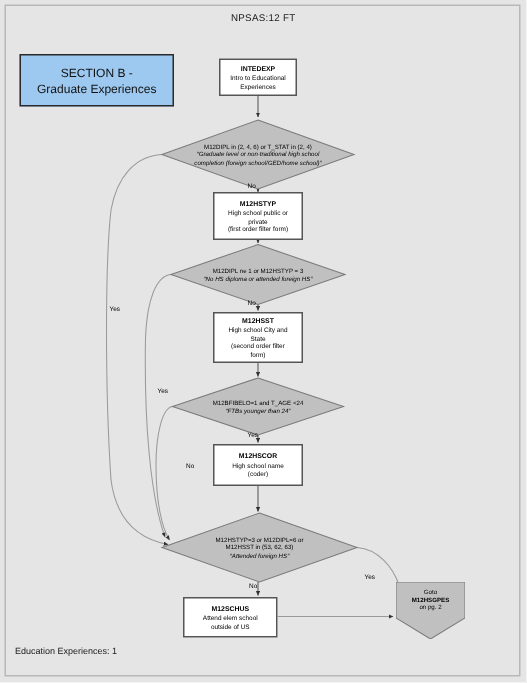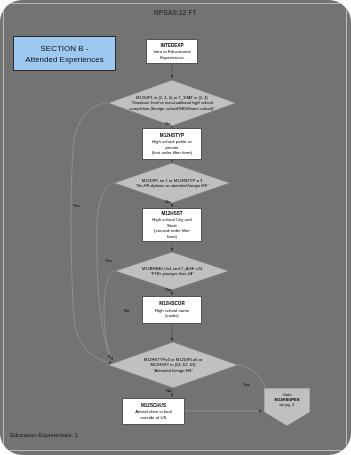--- a/index.html
+++ b/index.html
@@ -8,23 +8,22 @@
     background: #ffffff;
   }
   body {
     font-family: "Liberation Sans", sans-serif;
     color: #000000;
   }
   #page {
     position: relative;
     width: 351px;
     height: 455px;
-    background: #737373;
+    background: #e5e5e5;
     overflow: hidden;
-    border-radius: 22px;
   }
   
   #page-frame {
     position: absolute;
     left: 3px;
     top: 3px;
     width: 344px;
     height: 448px;
     border: 1px solid #b8b8b8;
     box-sizing: border-box;
@@ -247,21 +246,21 @@
       <path d="M238,365 C252,366 262,378 266,390 L268,400" marker-end="url(#arrow)" stroke="#9a9a9a"></path>
 
       <path d="M185,411 L262,411" marker-end="url(#arrow)" stroke="#9a9a9a"></path>
     </g>
   </svg>
 
   <div id="doc-title">NPSAS:12 FT</div>
 
   <div class="node" id="section-banner">
     <span>SECTION B -</span>
-    <span>Attended Experiences</span>
+    <span>Graduate Experiences</span>
   </div>
 
   <div class="node proc-box" id="box-intedexp">
     <span class="ttl">INTEDEXP</span>
     <span>Intro to Educational</span>
     <span>Experiences</span>
   </div>
 
   <div class="diamond-wrap" id="dia-1">
     <svg width="128" height="46" viewBox="0 0 128 46" xmlns="http://www.w3.org/2000/svg">

